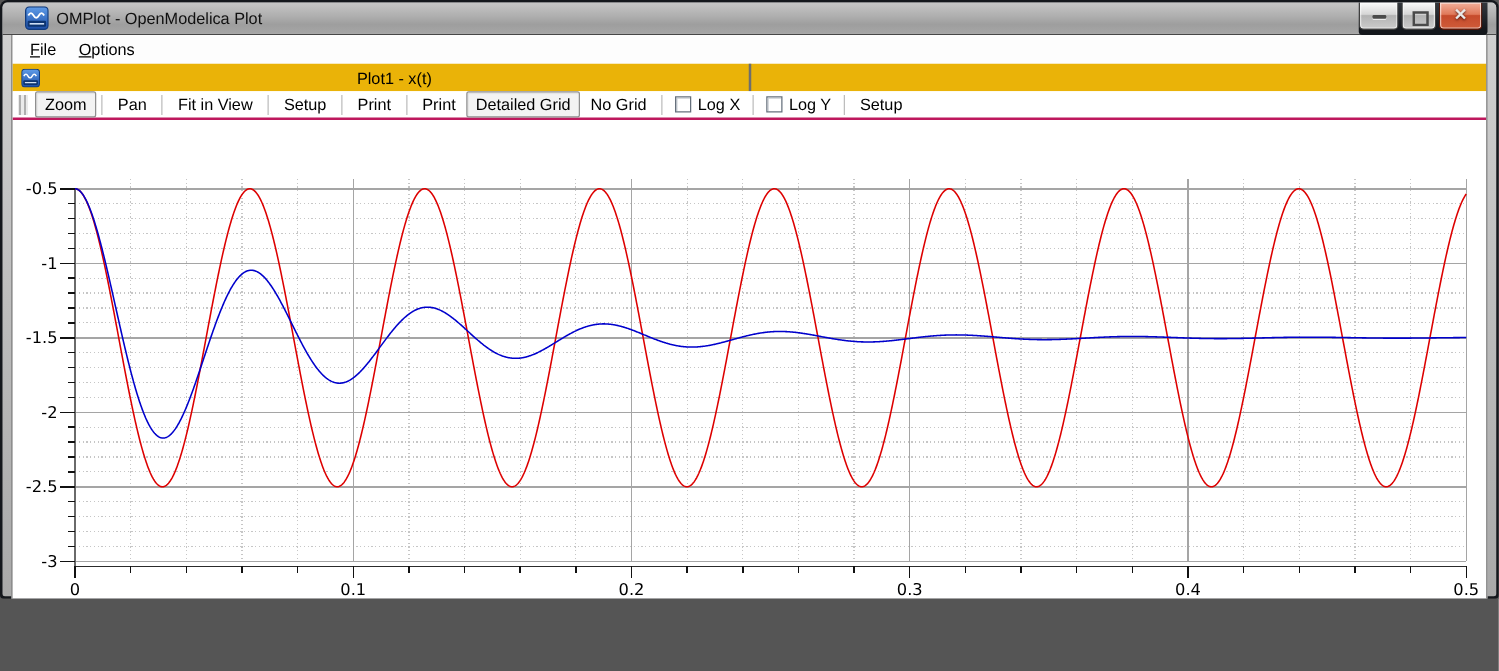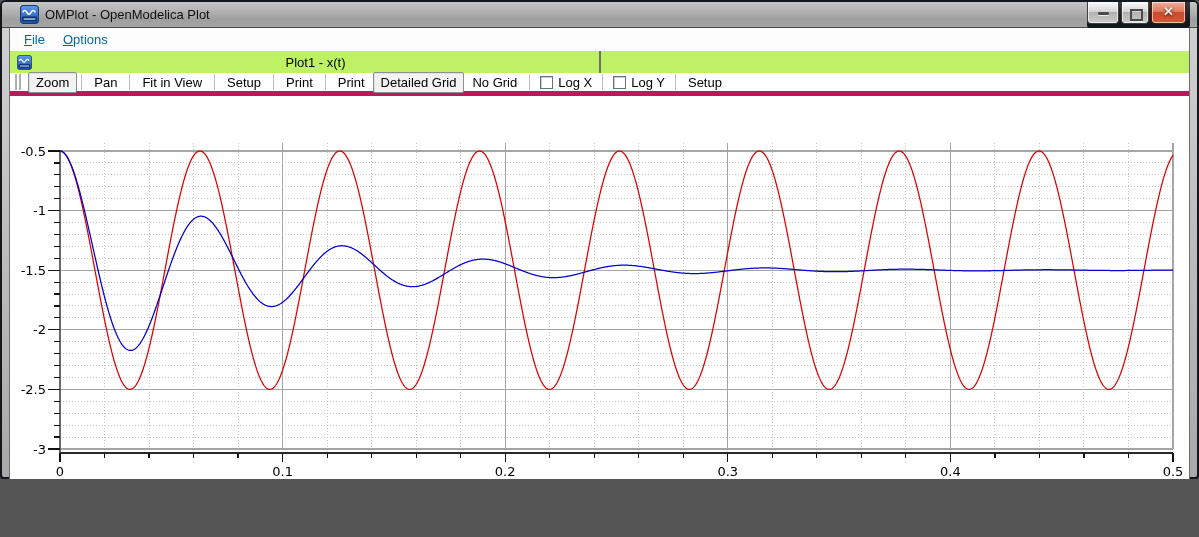--- a/index.html
+++ b/index.html
@@ -13,27 +13,27 @@
   .win-buttons{position:absolute;right:11px;top:0;display:flex;gap:2px;}
   .wbtn{height:21px;border:1px solid #3f3f3f;border-top:none;border-radius:0 0 4px 4px;background:linear-gradient(180deg,#fbfbfb 0%,#d6d6d6 45%,#b3b3b3 50%,#cbcbcb 100%);box-shadow:inset 0 0 0 1px rgba(255,255,255,.6);position:relative;cursor:default;}
   .wbtn.min{width:30px;} .wbtn.max{width:26px;}
   .wbtn.close{width:33px;border-color:#571607;background:linear-gradient(180deg,#f2b09c 0%,#e0795a 45%,#c64b2c 50%,#cf5b39 100%);}
   .glyph-min{position:absolute;left:50%;top:50%;width:11px;height:3px;margin:-1px 0 0 -5px;background:#4a4a4a;border-radius:1px;box-shadow:0 1px 0 rgba(255,255,255,.7);}
   .glyph-max{position:absolute;left:50%;top:50%;width:9px;height:8px;margin:-4px 0 0 -5px;border:2px solid #4a4a4a;box-shadow:0 1px 0 rgba(255,255,255,.5);}
   .glyph-close{position:absolute;left:0;right:0;top:2px;text-align:center;font-size:13px;font-weight:bold;color:#e9e9e9;text-shadow:0 1px 2px rgba(40,0,0,.8);}
   
   .client{position:absolute;left:9px;top:28px;width:1181px;height:499px;box-sizing:border-box;background:#ffffff;border:1px solid #6f6f6f;border-top:none;overflow:hidden;}
   .menubar{position:absolute;left:0;top:0;right:0;height:23px;background:#fdfdfd;display:flex;align-items:center;padding-left:5px;}
-  .menu-item{font-size:13px;color:#0369a1;padding:3px 9px;cursor:default;}
+  .menu-item{font-size:13px;color:#000000;padding:3px 9px;cursor:default;}
   .menu-item .u{text-decoration:underline;}
-  .tabrow{position:absolute;left:0;top:23px;right:0;height:22px;background:#bef264;}
+  .tabrow{position:absolute;left:0;top:23px;right:0;height:22px;background:#eab308;}
   .tab{position:absolute;left:3px;top:0;height:22px;width:586px;border-right:2px solid #6e6e6e;display:flex;align-items:center;}
   .tab-icon{width:15px;height:15px;margin-left:4px;flex:0 0 auto;}
   .tab-label{flex:1;text-align:center;font-size:13px;color:#000;}
-  .toolbar{position:absolute;left:0;top:45px;right:0;height:23px;background:#fff;border-bottom:5px solid #be185d;display:flex;align-items:center;padding-left:3px;box-sizing:border-box;}
+  .toolbar{position:absolute;left:0;top:45px;right:0;height:23px;background:#fff;border-bottom:2px solid #be185d;display:flex;align-items:center;padding-left:3px;box-sizing:border-box;}
   .grip{display:flex;gap:1px;margin:0 6px 0 2px;}
   .grip span{width:2px;height:16px;background:#aeaeae;border-right:1px solid #fff;}
   .tbtn{font-size:13px;color:#000;padding:2px 7px;border:1px solid transparent;border-radius:2px;white-space:nowrap;cursor:default;}
   .tbtn.checked{border-color:#8f8f8f;background:#f3f3f3;box-shadow:inset 1px 1px 1px rgba(0,0,0,.08);}
   .tsep{width:1px;height:16px;background:#bdbdbd;margin:0 4px;}
   .tcheck{display:flex;align-items:center;gap:5px;padding:0 6px;cursor:default;}
   .cbox{width:11px;height:11px;background:#fff;border:1px solid #66707c;box-shadow:inset 1px 1px 0 #c9ced4;}
   .tcheck span.lbl{font-size:13px;color:#000;}
   
   #plot-svg{position:absolute;left:0;top:68px;}

